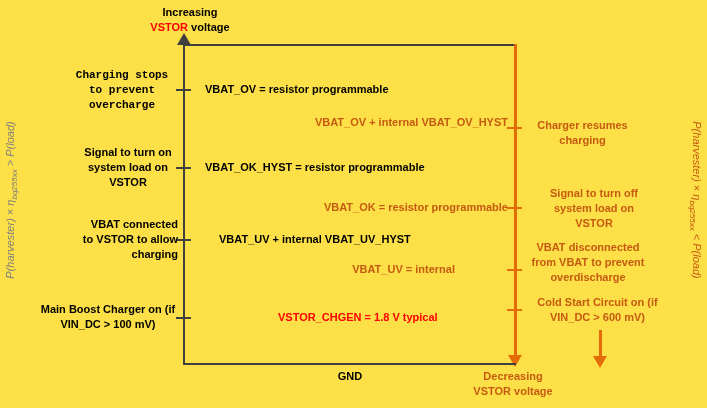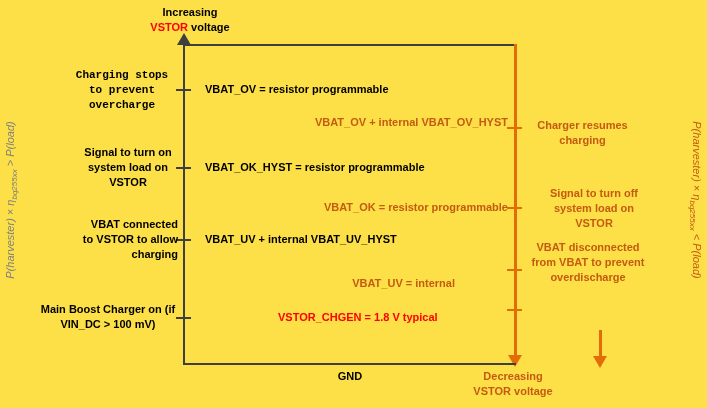--- a/index.html
+++ b/index.html
@@ -50,35 +50,36 @@
   <div class="tick l" style="left:176px;top:239px;"></div>
   <div class="tick l" style="left:176px;top:317px;"></div>
 
   <div class="tick r" style="left:507px;top:127px;"></div>
   <div class="tick r" style="left:507px;top:207px;"></div>
   <div class="tick r" style="left:507px;top:269px;"></div>
   <div class="tick r" style="left:507px;top:309px;"></div>
 
   <div class="lvl" style="left:205px;top:82px;">VBAT_OV = resistor programmable</div>
   <div class="lvl" style="left:205px;top:160px;">VBAT_OK_HYST = resistor programmable</div>
-  <div class="lvl" style="left:205px;top:232px;">VBAT_UV + internal VBAT_UV_HYST</div>
+  <div class="lvl" style="left:219px;top:232px;">VBAT_UV + internal VBAT_UV_HYST</div>
   <div class="lvl red" style="left:266px;top:310px;margin-left:12px;">VSTOR_CHGEN = 1.8 V typical</div>
 
   <div class="lvl orange ar" style="right:199px;top:115px;">VBAT_OV + internal VBAT_OV_HYST</div>
   <div class="lvl orange ar" style="right:199px;top:200px;">VBAT_OK = resistor programmable</div>
-  <div class="lvl orange ar" style="right:252px;top:262px;margin-top:14px;">VBAT_UV = internal</div>
+  <div class="lvl orange ar" style="right:252px;top:262px;">VBAT_UV = internal</div>
 
   <div class="lbl ctr" style="left:66px;top:68px;width:112px;font-family:Liberation Mono, monospace;">Charging stops to prevent overcharge</div>
   <div class="lbl ctr" style="left:78px;top:145px;width:100px;">Signal to turn on system load on VSTOR</div>
   <div class="lbl ctr" style="left:78px;top:217px;width:100px;text-align:right;">VBAT connected to VSTOR to allow charging</div>
   <div class="lbl ctr" style="left:38px;top:302px;width:140px;">Main Boost Charger on (if VIN_DC &gt; 100 mV)</div>
 
   <div class="lbl ctr orange" style="left:530px;top:118px;width:105px;">Charger resumes charging</div>
   <div class="lbl ctr orange" style="left:544px;top:186px;width:100px;">Signal to turn off system load on VSTOR</div>
   <div class="lbl ctr orange" style="left:524px;top:240px;width:128px;">VBAT disconnected from VBAT to prevent overdischarge</div>
+  <div class="lbl ctr orange" style="left:530px;top:295px;width:135px;">Cold Start Circuit on (if VIN_DC &gt; 600 mV)</div>
 
   <div class="lbl ctr" style="left:320px;top:369px;width:60px;">GND</div>
   <div class="lbl ctr orange" style="left:455px;top:369px;width:116px;">
     <div>Decreasing</div>
     <div>VSTOR voltage</div>
   </div>
 
   <div class="side leftside" style="left:-140px;top:192px;">
     <span>P(harvester) × η</span><sub>bq255xx</sub><span> &gt; P(load)</span>
   </div>

